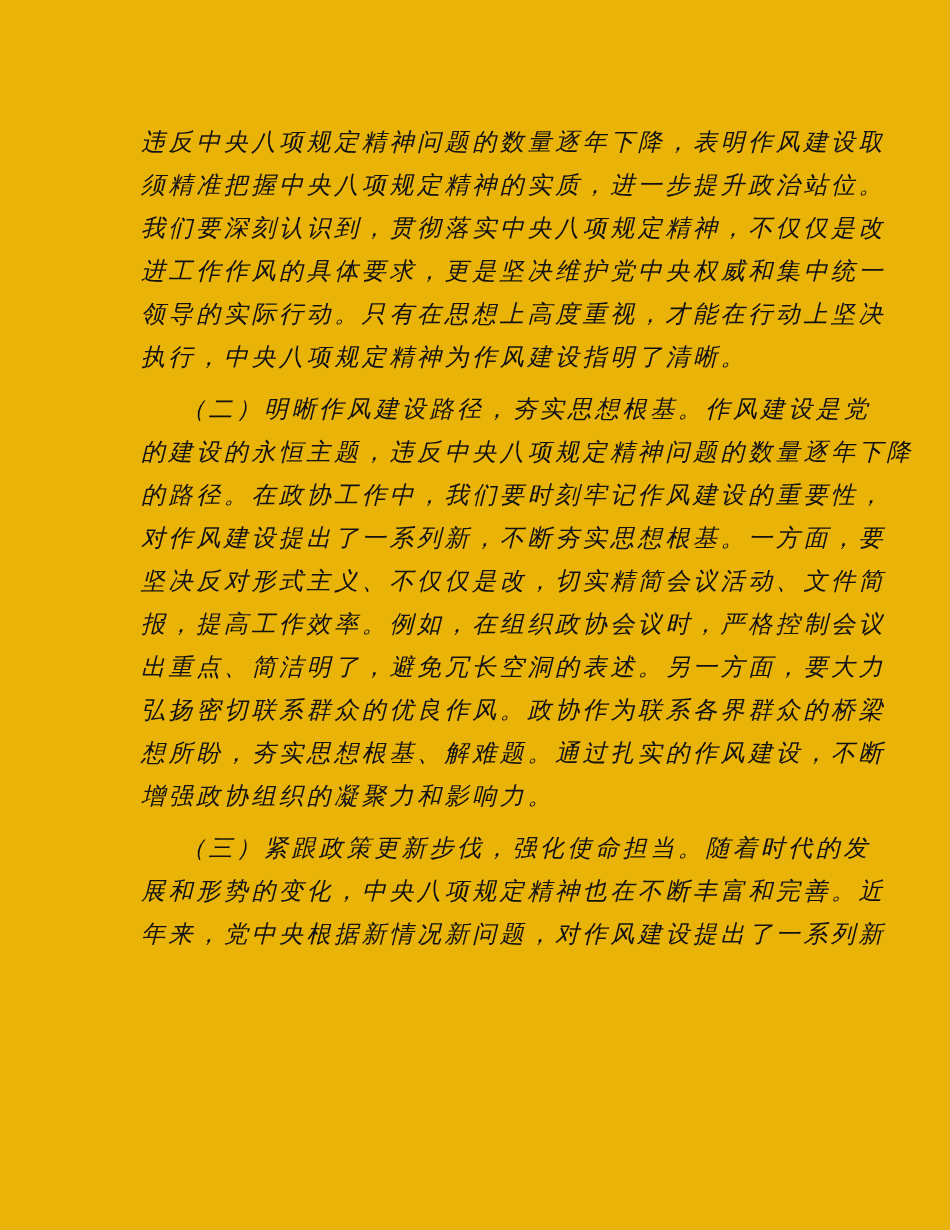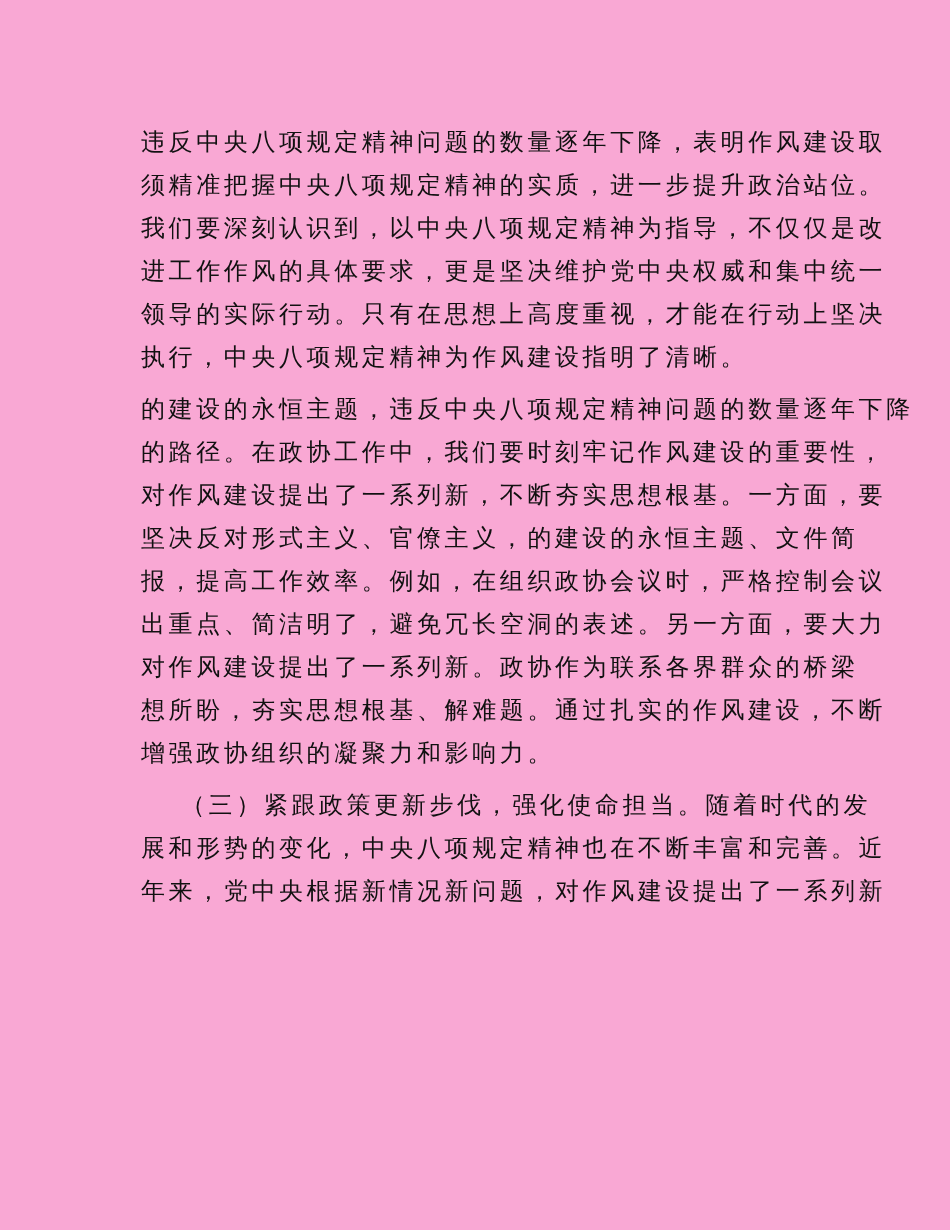--- a/index.html
+++ b/index.html
@@ -14,21 +14,22 @@
       overflow: hidden;
       font-family: "DejaVu Serif", "Liberation Serif", serif;
       color: #111111;
     }
     .page {
       position: absolute;
       left: 0;
       top: 0;
       width: 950px;
       height: 1230px;
-      background: #f9a8d4;
+      background: #eab308;
+      font-style: italic;
     }
     .body-text {
       position: absolute;
       left: 141px;
       top: 121px;
       width: 670px;
     }
     .para {
       margin: 0 0 9px 0;
     }
@@ -53,34 +54,35 @@
   </style>
 </head>
 <body>
 
 <div class="page">
   <div class="body-text">
 
     <div class="para">
       <span class="line">违反中央八项规定精神问题的数量逐年下降，表明作风建设取</span>
       <span class="line">须精准把握中央八项规定精神的实质，进一步提升政治站位。</span>
-      <span class="line">我们要深刻认识到，以中央八项规定精神为指导，不仅仅是改</span>
+      <span class="line">我们要深刻认识到，贯彻落实中央八项规定精神，不仅仅是改</span>
       <span class="line">进工作作风的具体要求，更是坚决维护党中央权威和集中统一</span>
       <span class="line">领导的实际行动。只有在思想上高度重视，才能在行动上坚决</span>
       <span class="line last">执行，中央八项规定精神为作风建设指明了清晰。</span>
     </div>
 
     <div class="para">
+      <span class="line indent">（二）明晰作风建设路径，夯实思想根基。作风建设是党</span>
       <span class="line">的建设的永恒主题，违反中央八项规定精神问题的数量逐年下降</span>
       <span class="line">的路径。在政协工作中，我们要时刻牢记作风建设的重要性，</span>
       <span class="line">对作风建设提出了一系列新，不断夯实思想根基。一方面，要</span>
-      <span class="line">坚决反对形式主义、官僚主义，的建设的永恒主题、文件简</span>
+      <span class="line">坚决反对形式主义、不仅仅是改，切实精简会议活动、文件简</span>
       <span class="line">报，提高工作效率。例如，在组织政协会议时，严格控制会议</span>
       <span class="line">出重点、简洁明了，避免冗长空洞的表述。另一方面，要大力</span>
-      <span class="line">对作风建设提出了一系列新。政协作为联系各界群众的桥梁</span>
+      <span class="line">弘扬密切联系群众的优良作风。政协作为联系各界群众的桥梁</span>
       <span class="line">想所盼，夯实思想根基、解难题。通过扎实的作风建设，不断</span>
       <span class="line last">增强政协组织的凝聚力和影响力。</span>
     </div>
 
     <div class="para">
       <span class="line indent">（三）紧跟政策更新步伐，强化使命担当。随着时代的发</span>
       <span class="line">展和形势的变化，中央八项规定精神也在不断丰富和完善。近</span>
       <span class="line">年来，党中央根据新情况新问题，对作风建设提出了一系列新</span>
     </div>
 

